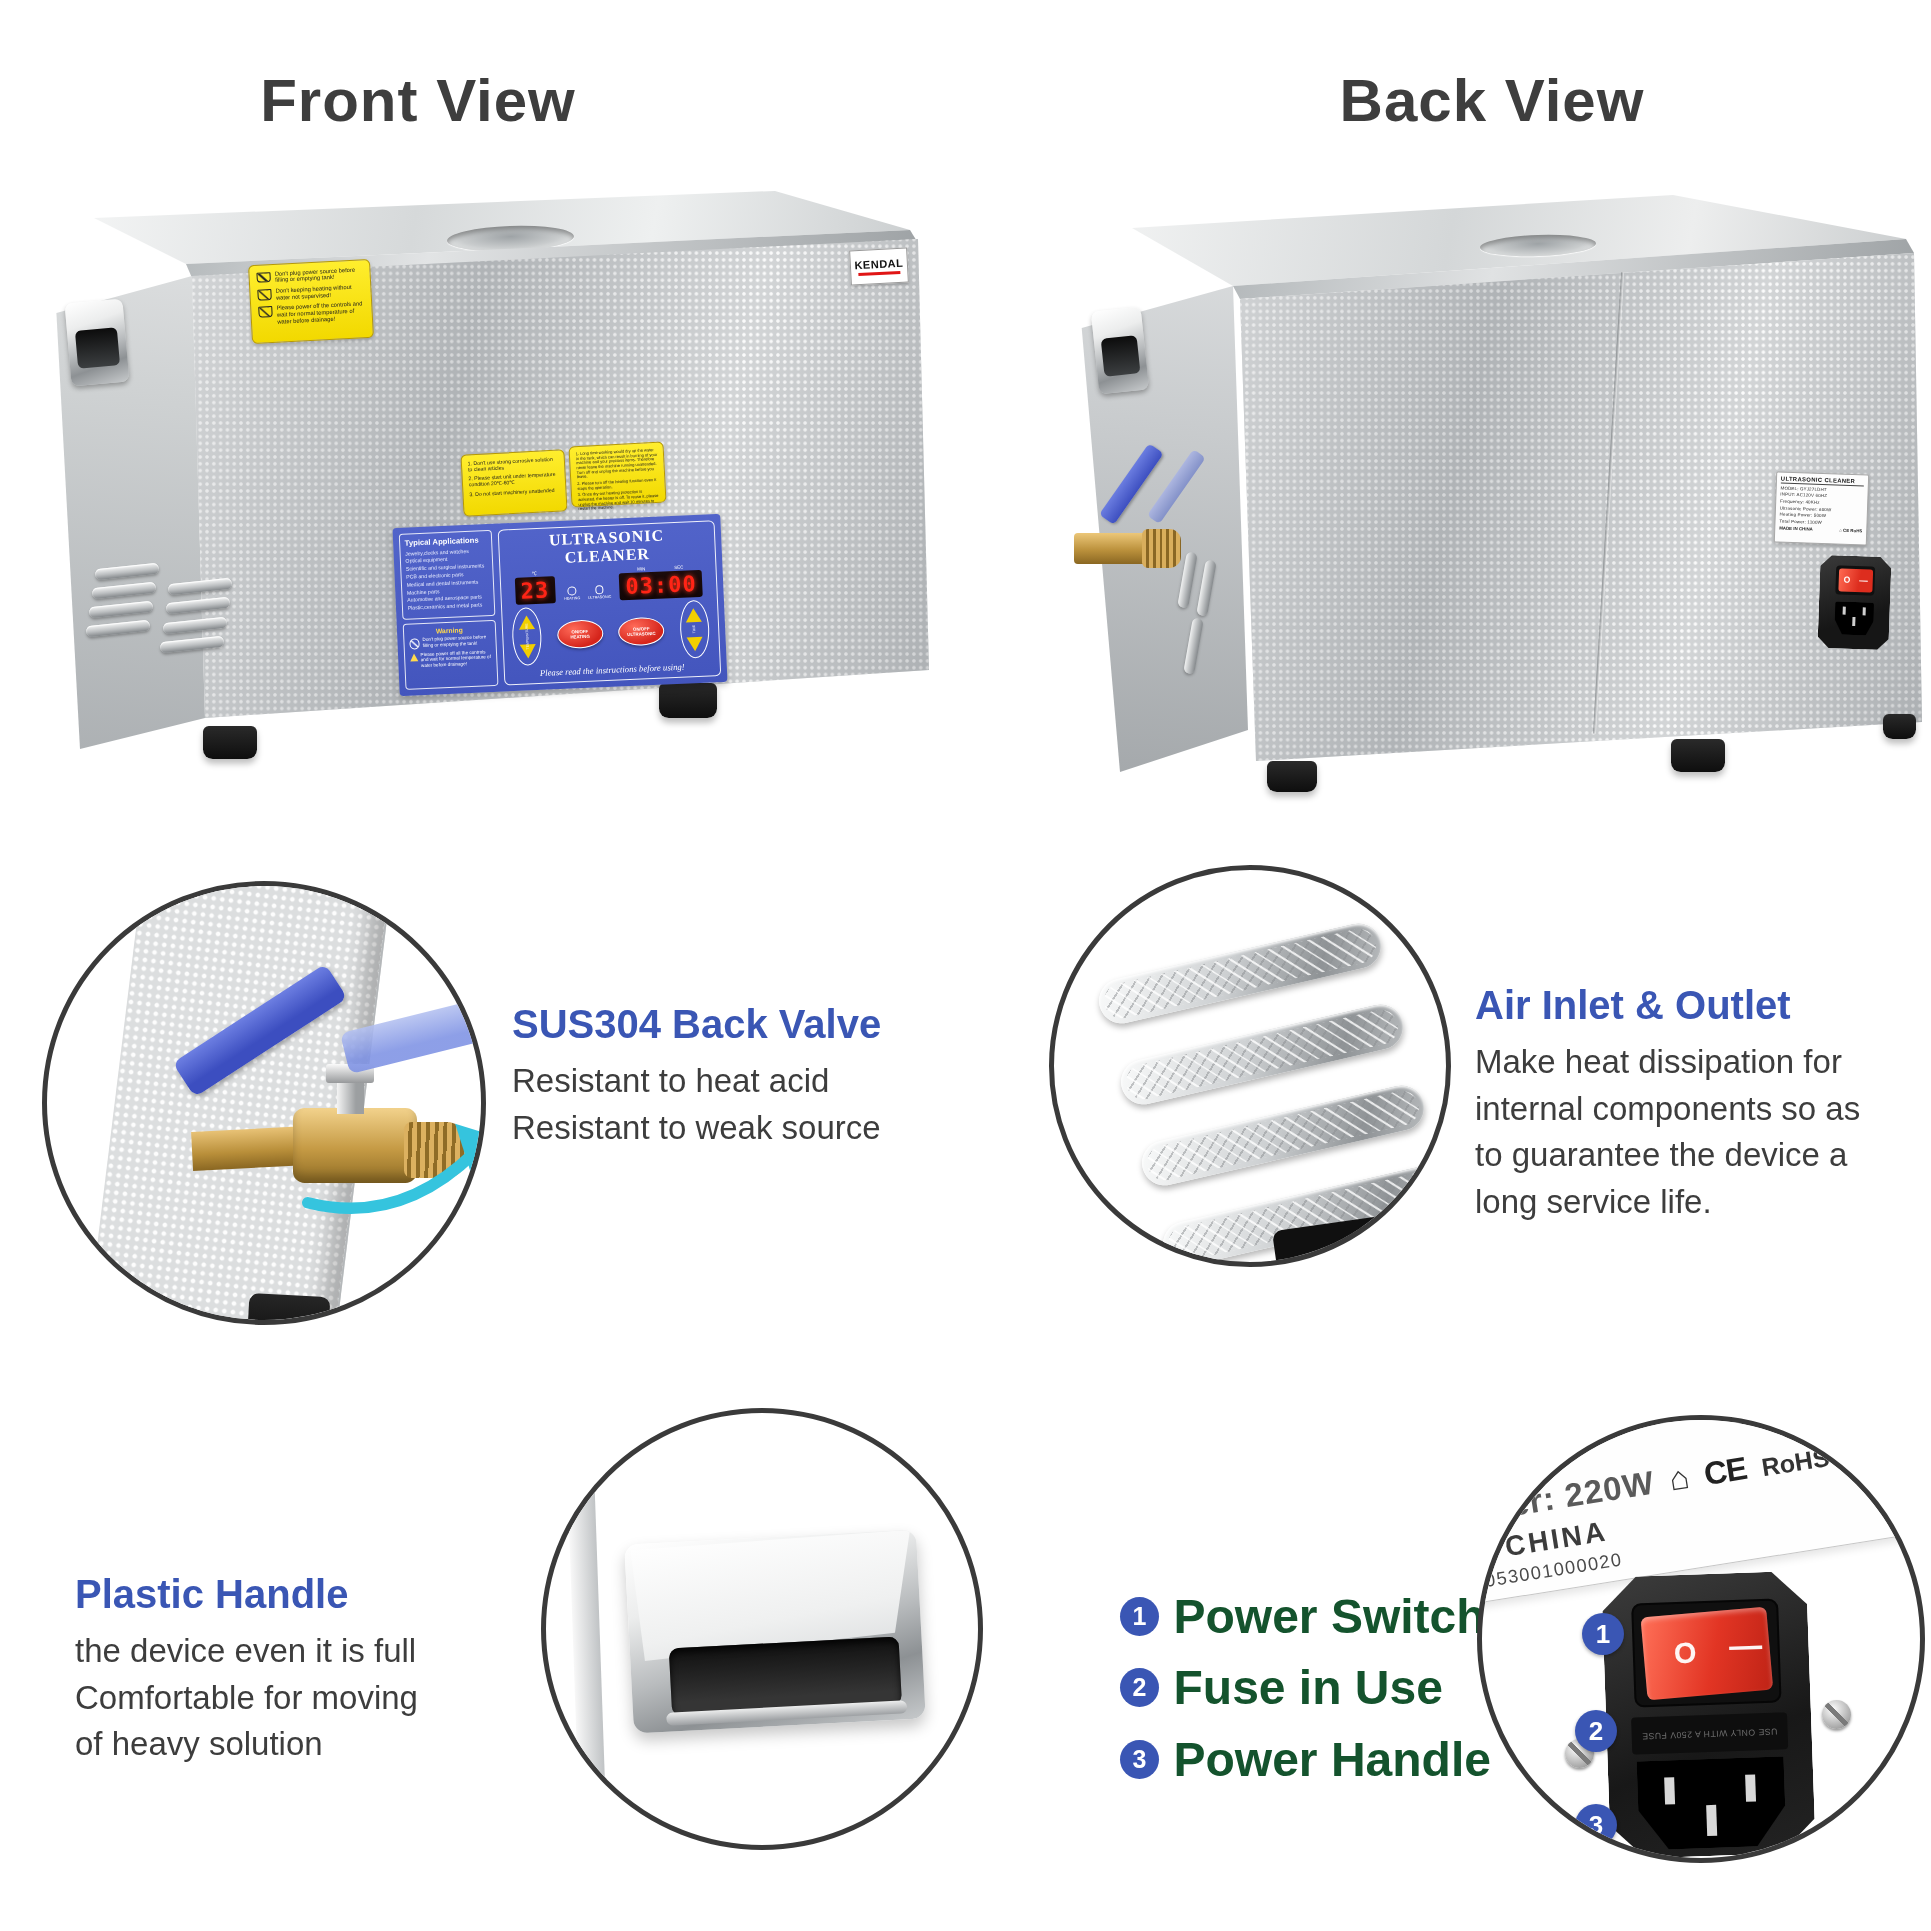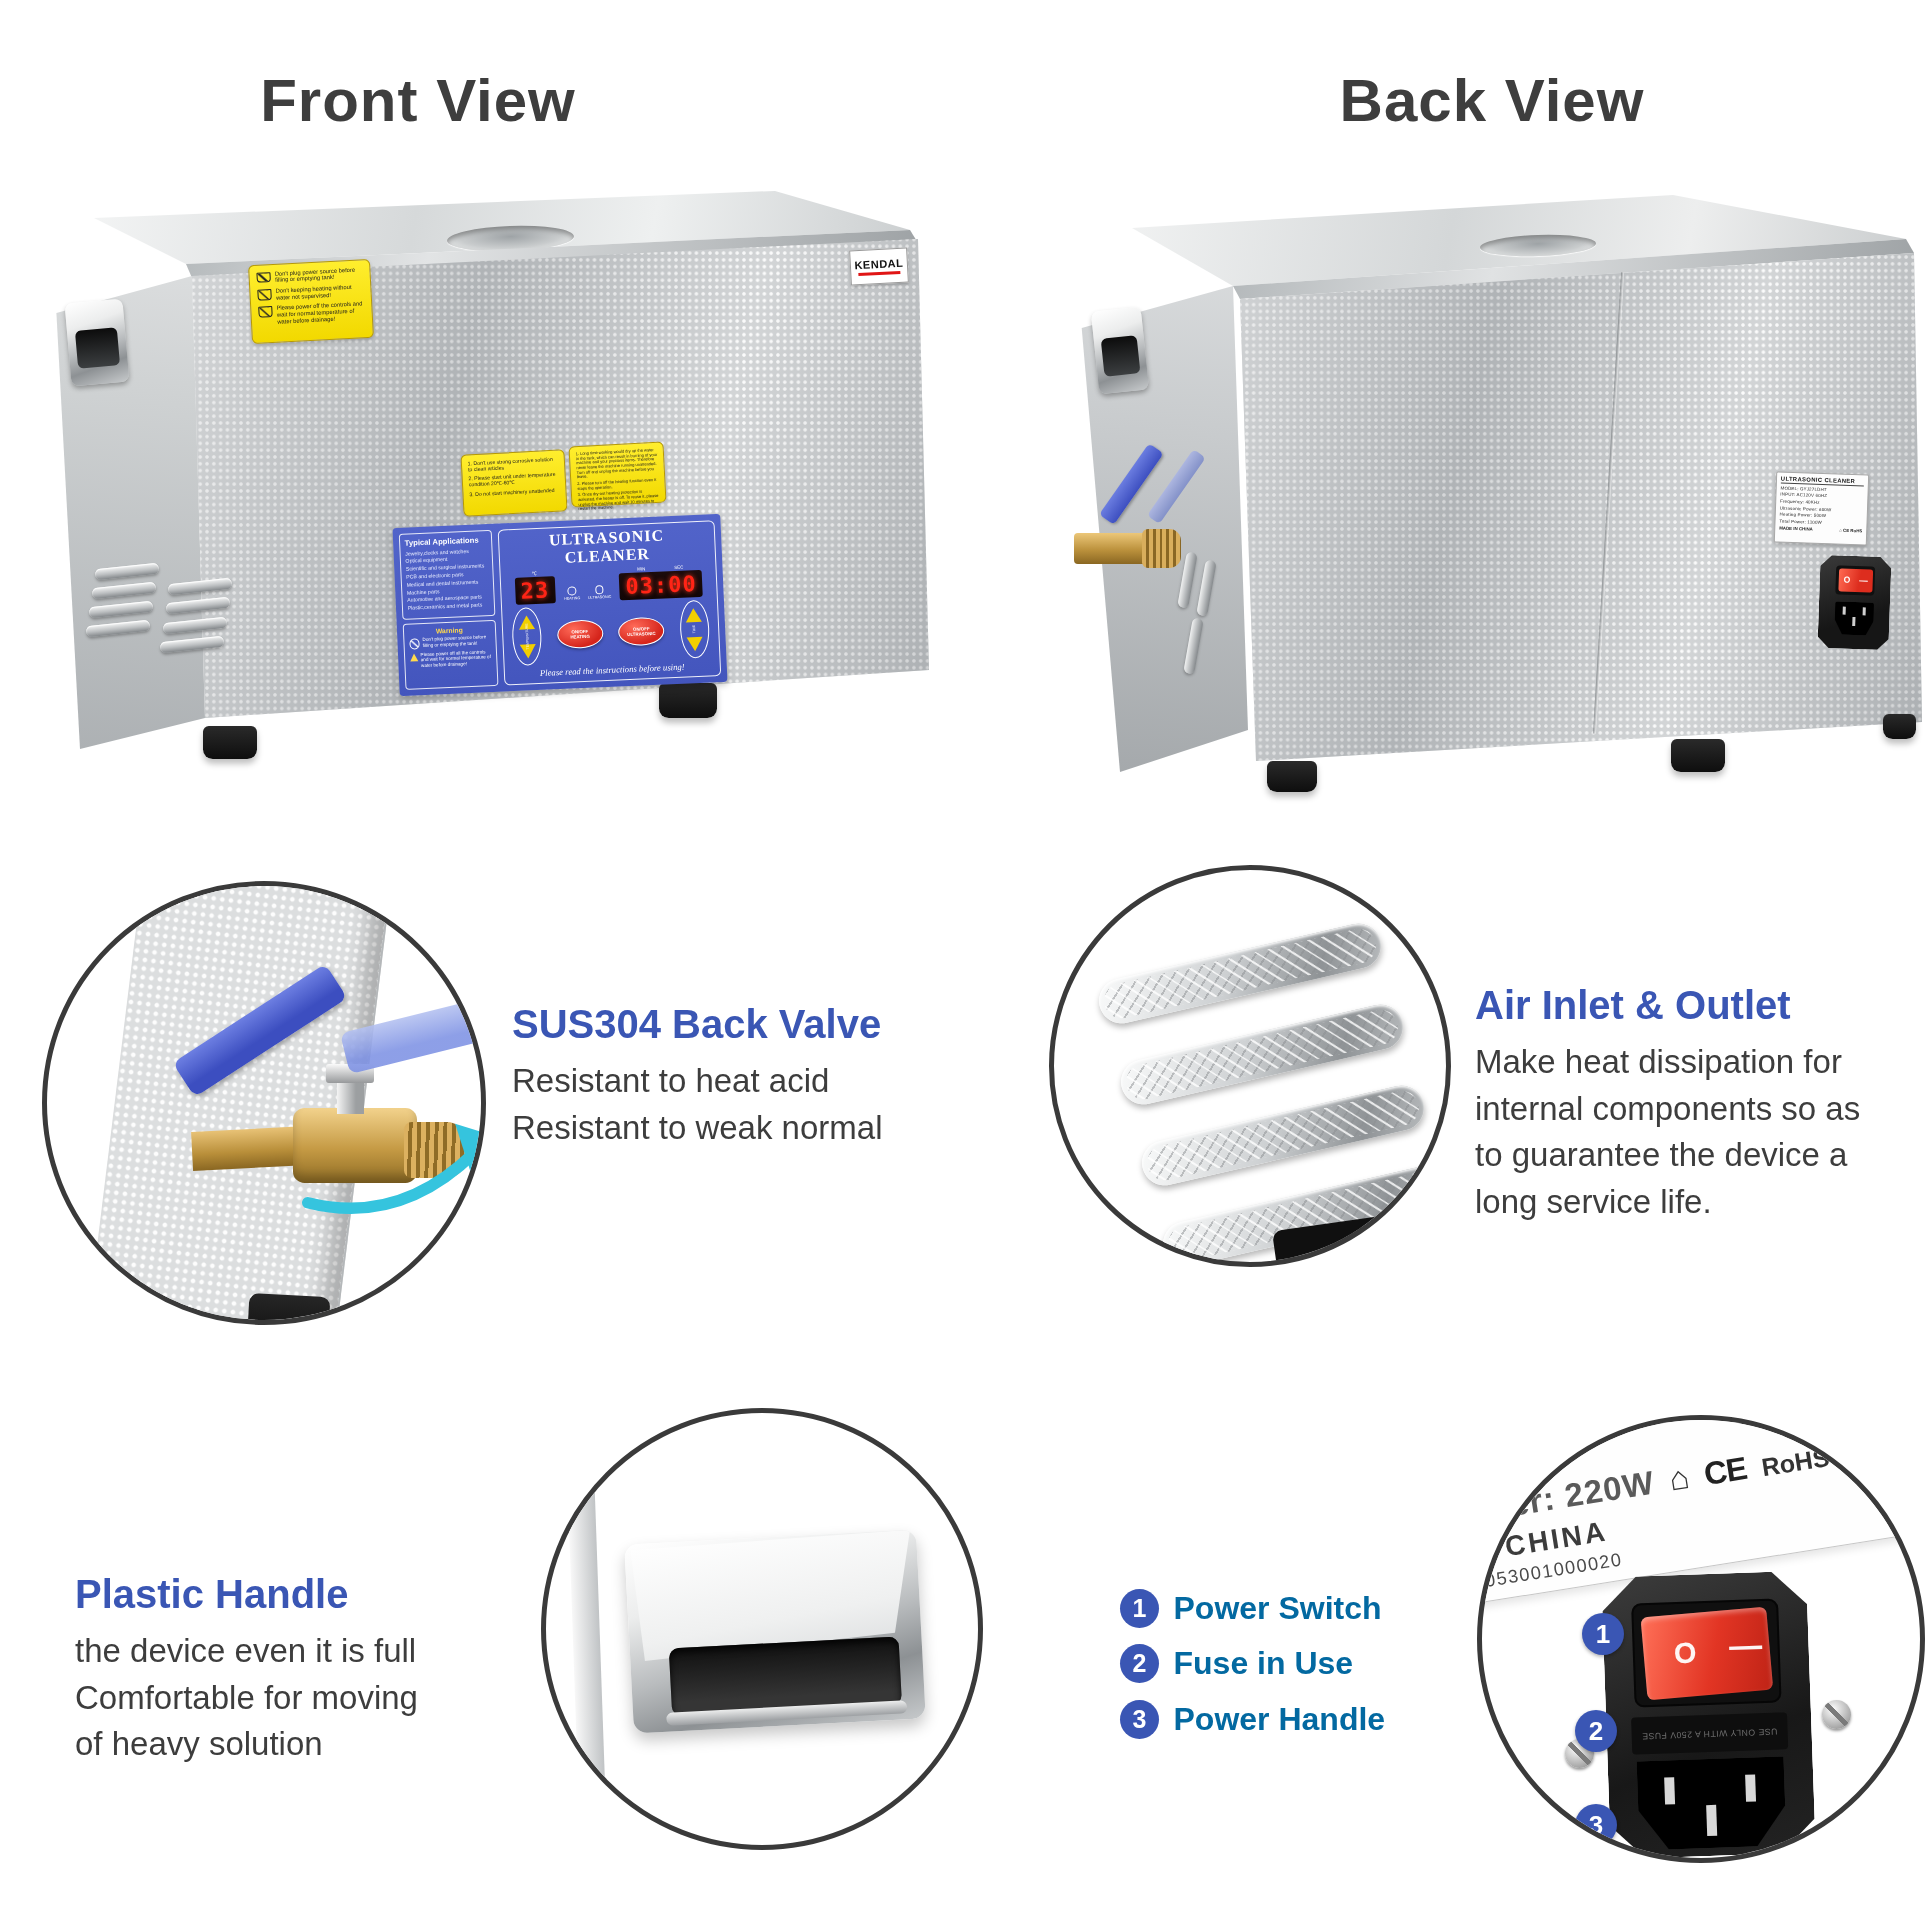--- a/index.html
+++ b/index.html
@@ -174,21 +174,21 @@
   
   .feat-h{font-size:40px;font-weight:bold;color:#3a56b4;margin:0 0 9.7px 0;line-height:1.2;}
   .feat-p{font-size:33px;color:#3d3d3d;line-height:1.42;margin:0;}
   .ft-valve{position:absolute;left:512px;top:1000px;width:473px;}
   .ft-air{position:absolute;left:1475px;top:981px;width:454px;}
   .ft-handle{position:absolute;left:75px;top:1570px;width:446px;text-align:left;}
   .power-list{position:absolute;left:1120px;top:1589px;width:406px;}
   .pl-row{display:flex;align-items:center;gap:14.5px;margin-bottom:16.4px;}
   .pl-badge{width:39px;height:39px;border-radius:50%;background:#3a56b4;color:#fff;font-size:25px;
     font-weight:bold;display:flex;align-items:center;justify-content:center;flex:0 0 39px;}
-  .pl-label{font-size:32px;font-weight:bold;color:#0369a1;}
+  .pl-label{font-size:48px;font-weight:bold;color:#14532d;}
 
   
   .circle{position:absolute;border-radius:50%;border:5.8px solid #3a3a3a;overflow:hidden;background:#fff;
     box-sizing:border-box;}
   .c-valve{left:42px;top:881px;width:444px;height:444px;}
   .c-air{left:1049px;top:865px;width:402px;height:402px;}
   .c-handle{left:541px;top:1408px;width:442px;height:442px;}
   .c-socket{left:1477px;top:1415px;width:448px;height:448px;}
 
   
@@ -467,21 +467,21 @@
   <div class="cv-handle"></div>
   <div class="cv-ghost"></div>
   <svg class="abs" style="left:246px;top:232px;" width="227" height="130" viewBox="0 0 235 135">
     <path d="M15,88 Q110,112 188,36" stroke="#35c4de" stroke-width="12" fill="none" stroke-linecap="round"></path>
     <polygon points="168,6 226,24 186,62" fill="#35c4de"></polygon>
   </svg>
 </div>
 <div class="ft-valve">
   <p class="feat-h">SUS304 Back Valve</p>
   <p class="feat-p">Resistant to heat acid</p>
-  <p class="feat-p">Resistant to weak normal</p>
+  <p class="feat-p">Resistant to weak source</p>
 </div>
 
 <div class="circle c-air diamond">
   <div class="louver" style="left:42px;top:81px;"></div>
   <div class="louver" style="left:64px;top:162px;"></div>
   <div class="louver" style="left:85px;top:243px;"></div>
   <div class="louver" style="left:106px;top:324px;"></div>
   <div class="ca-foot"></div>
 </div>
 <div class="ft-air">

